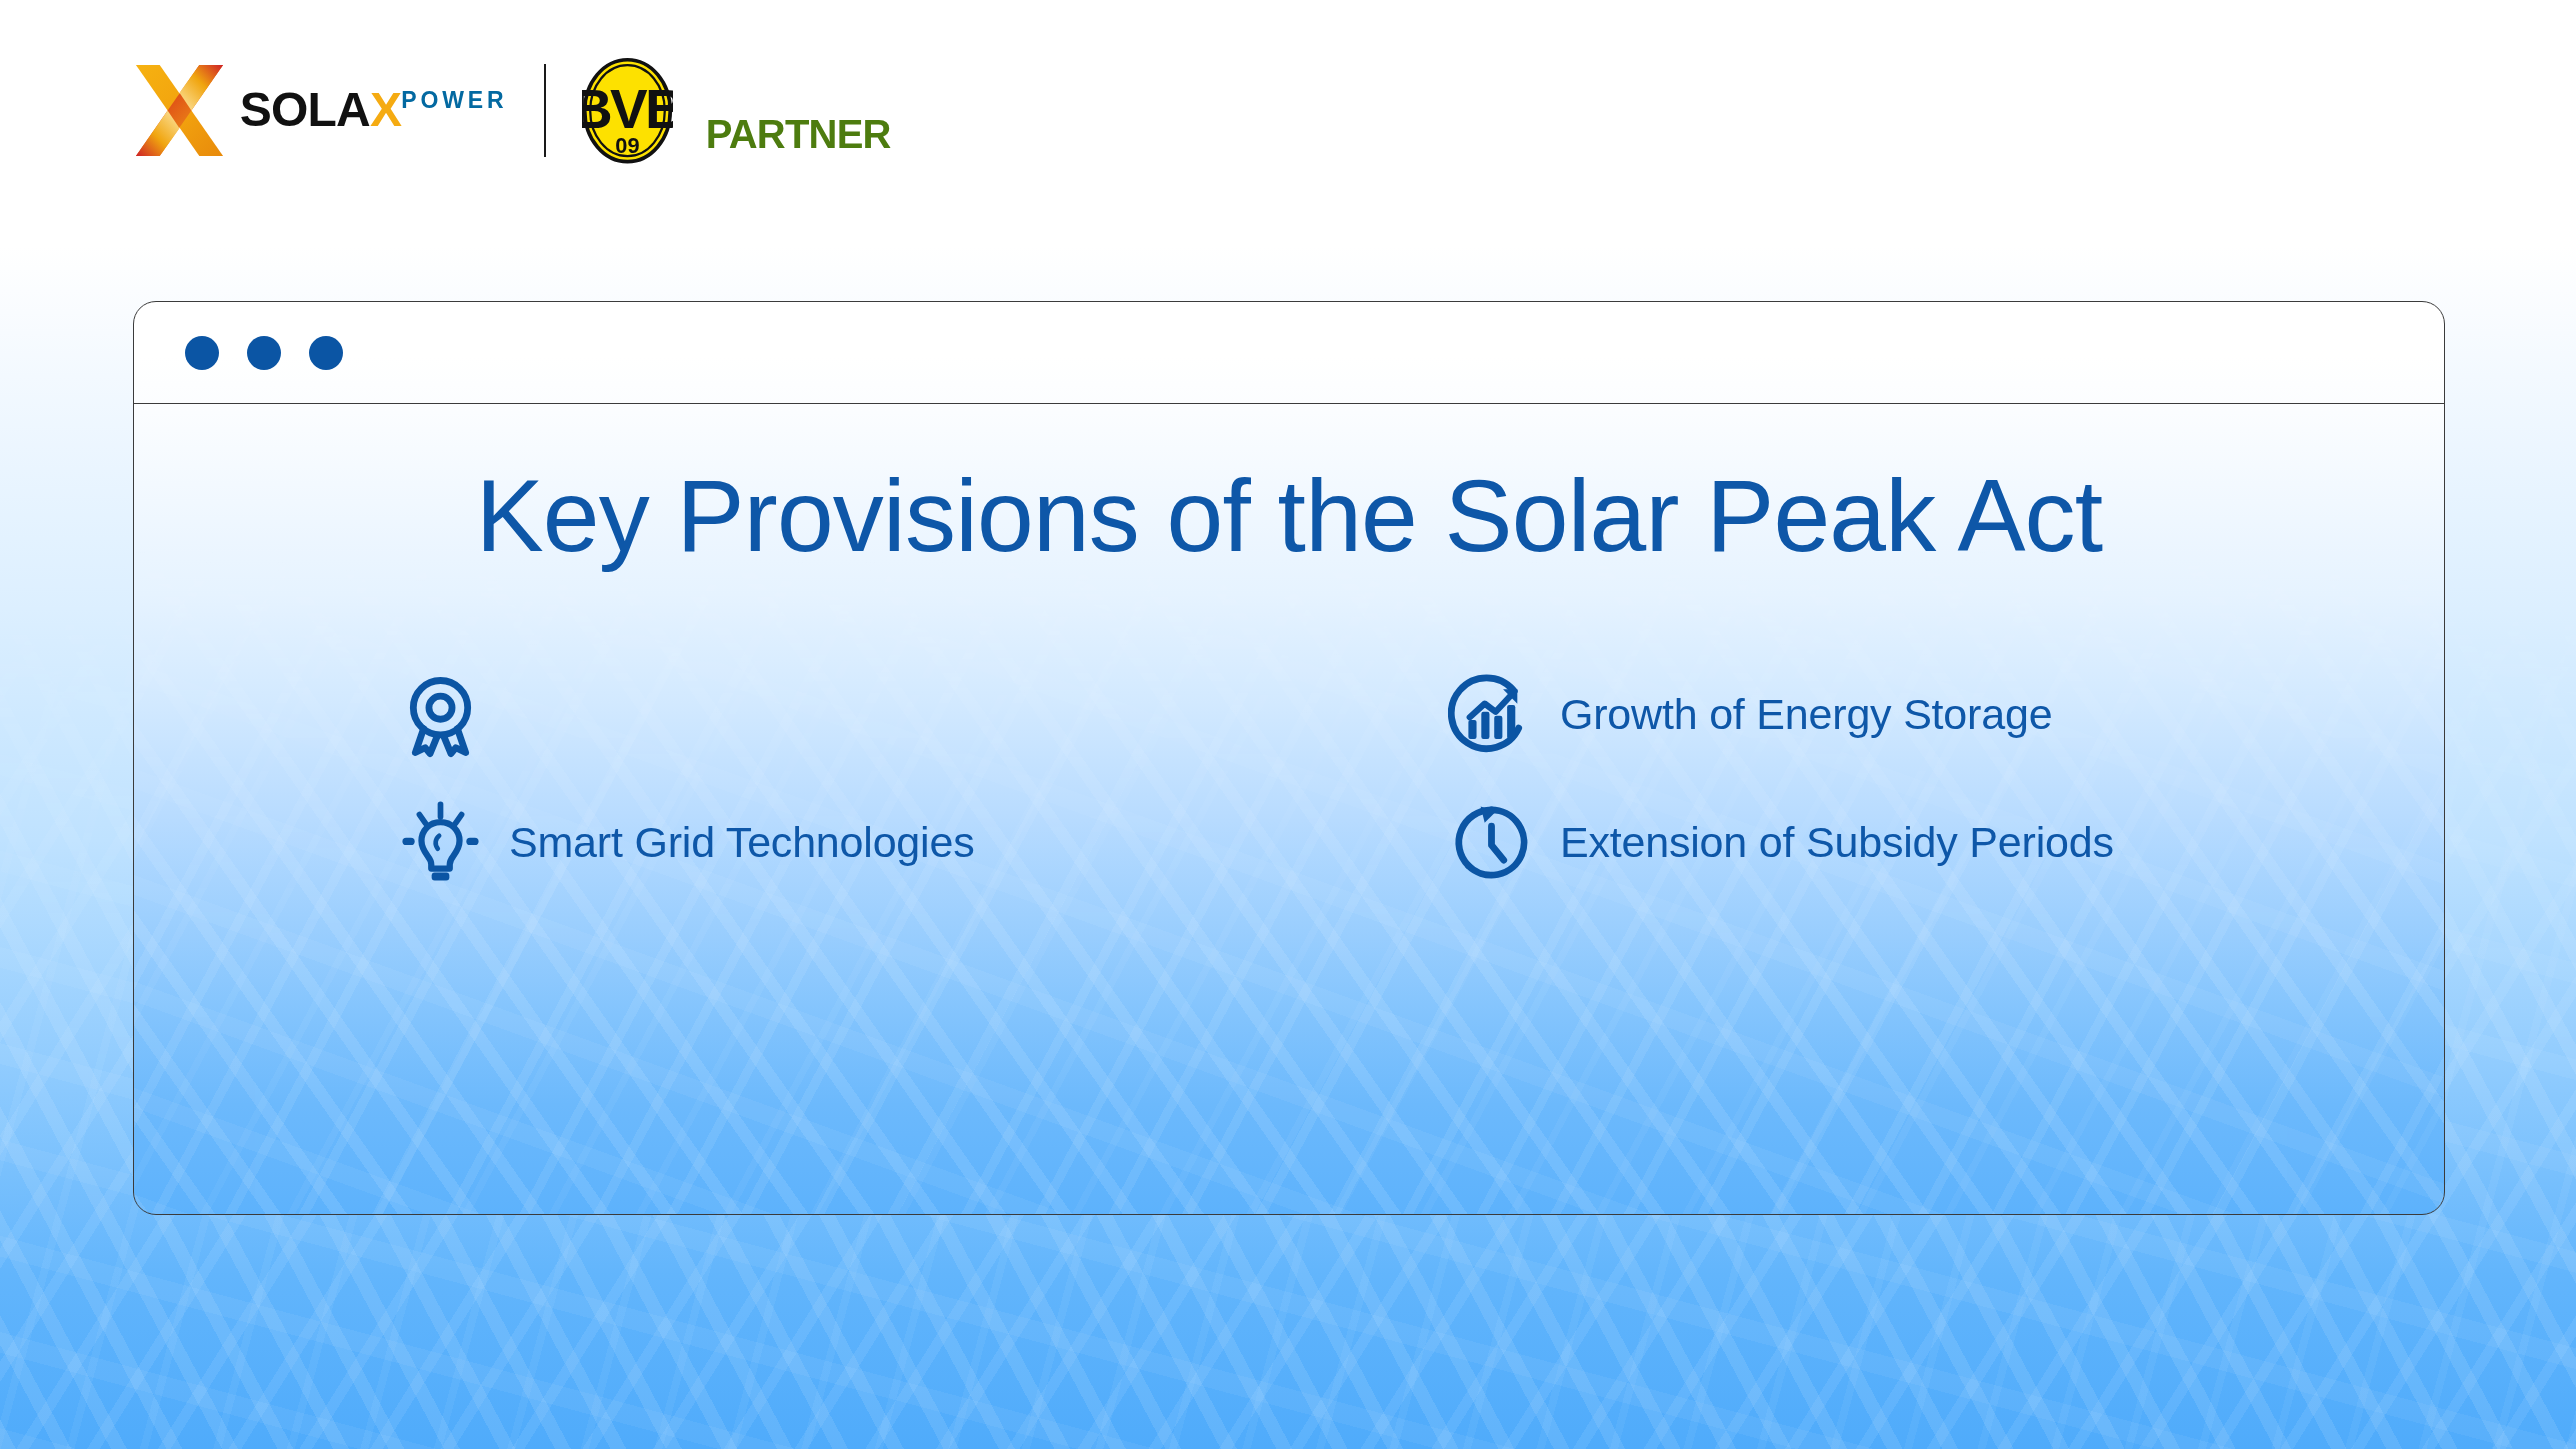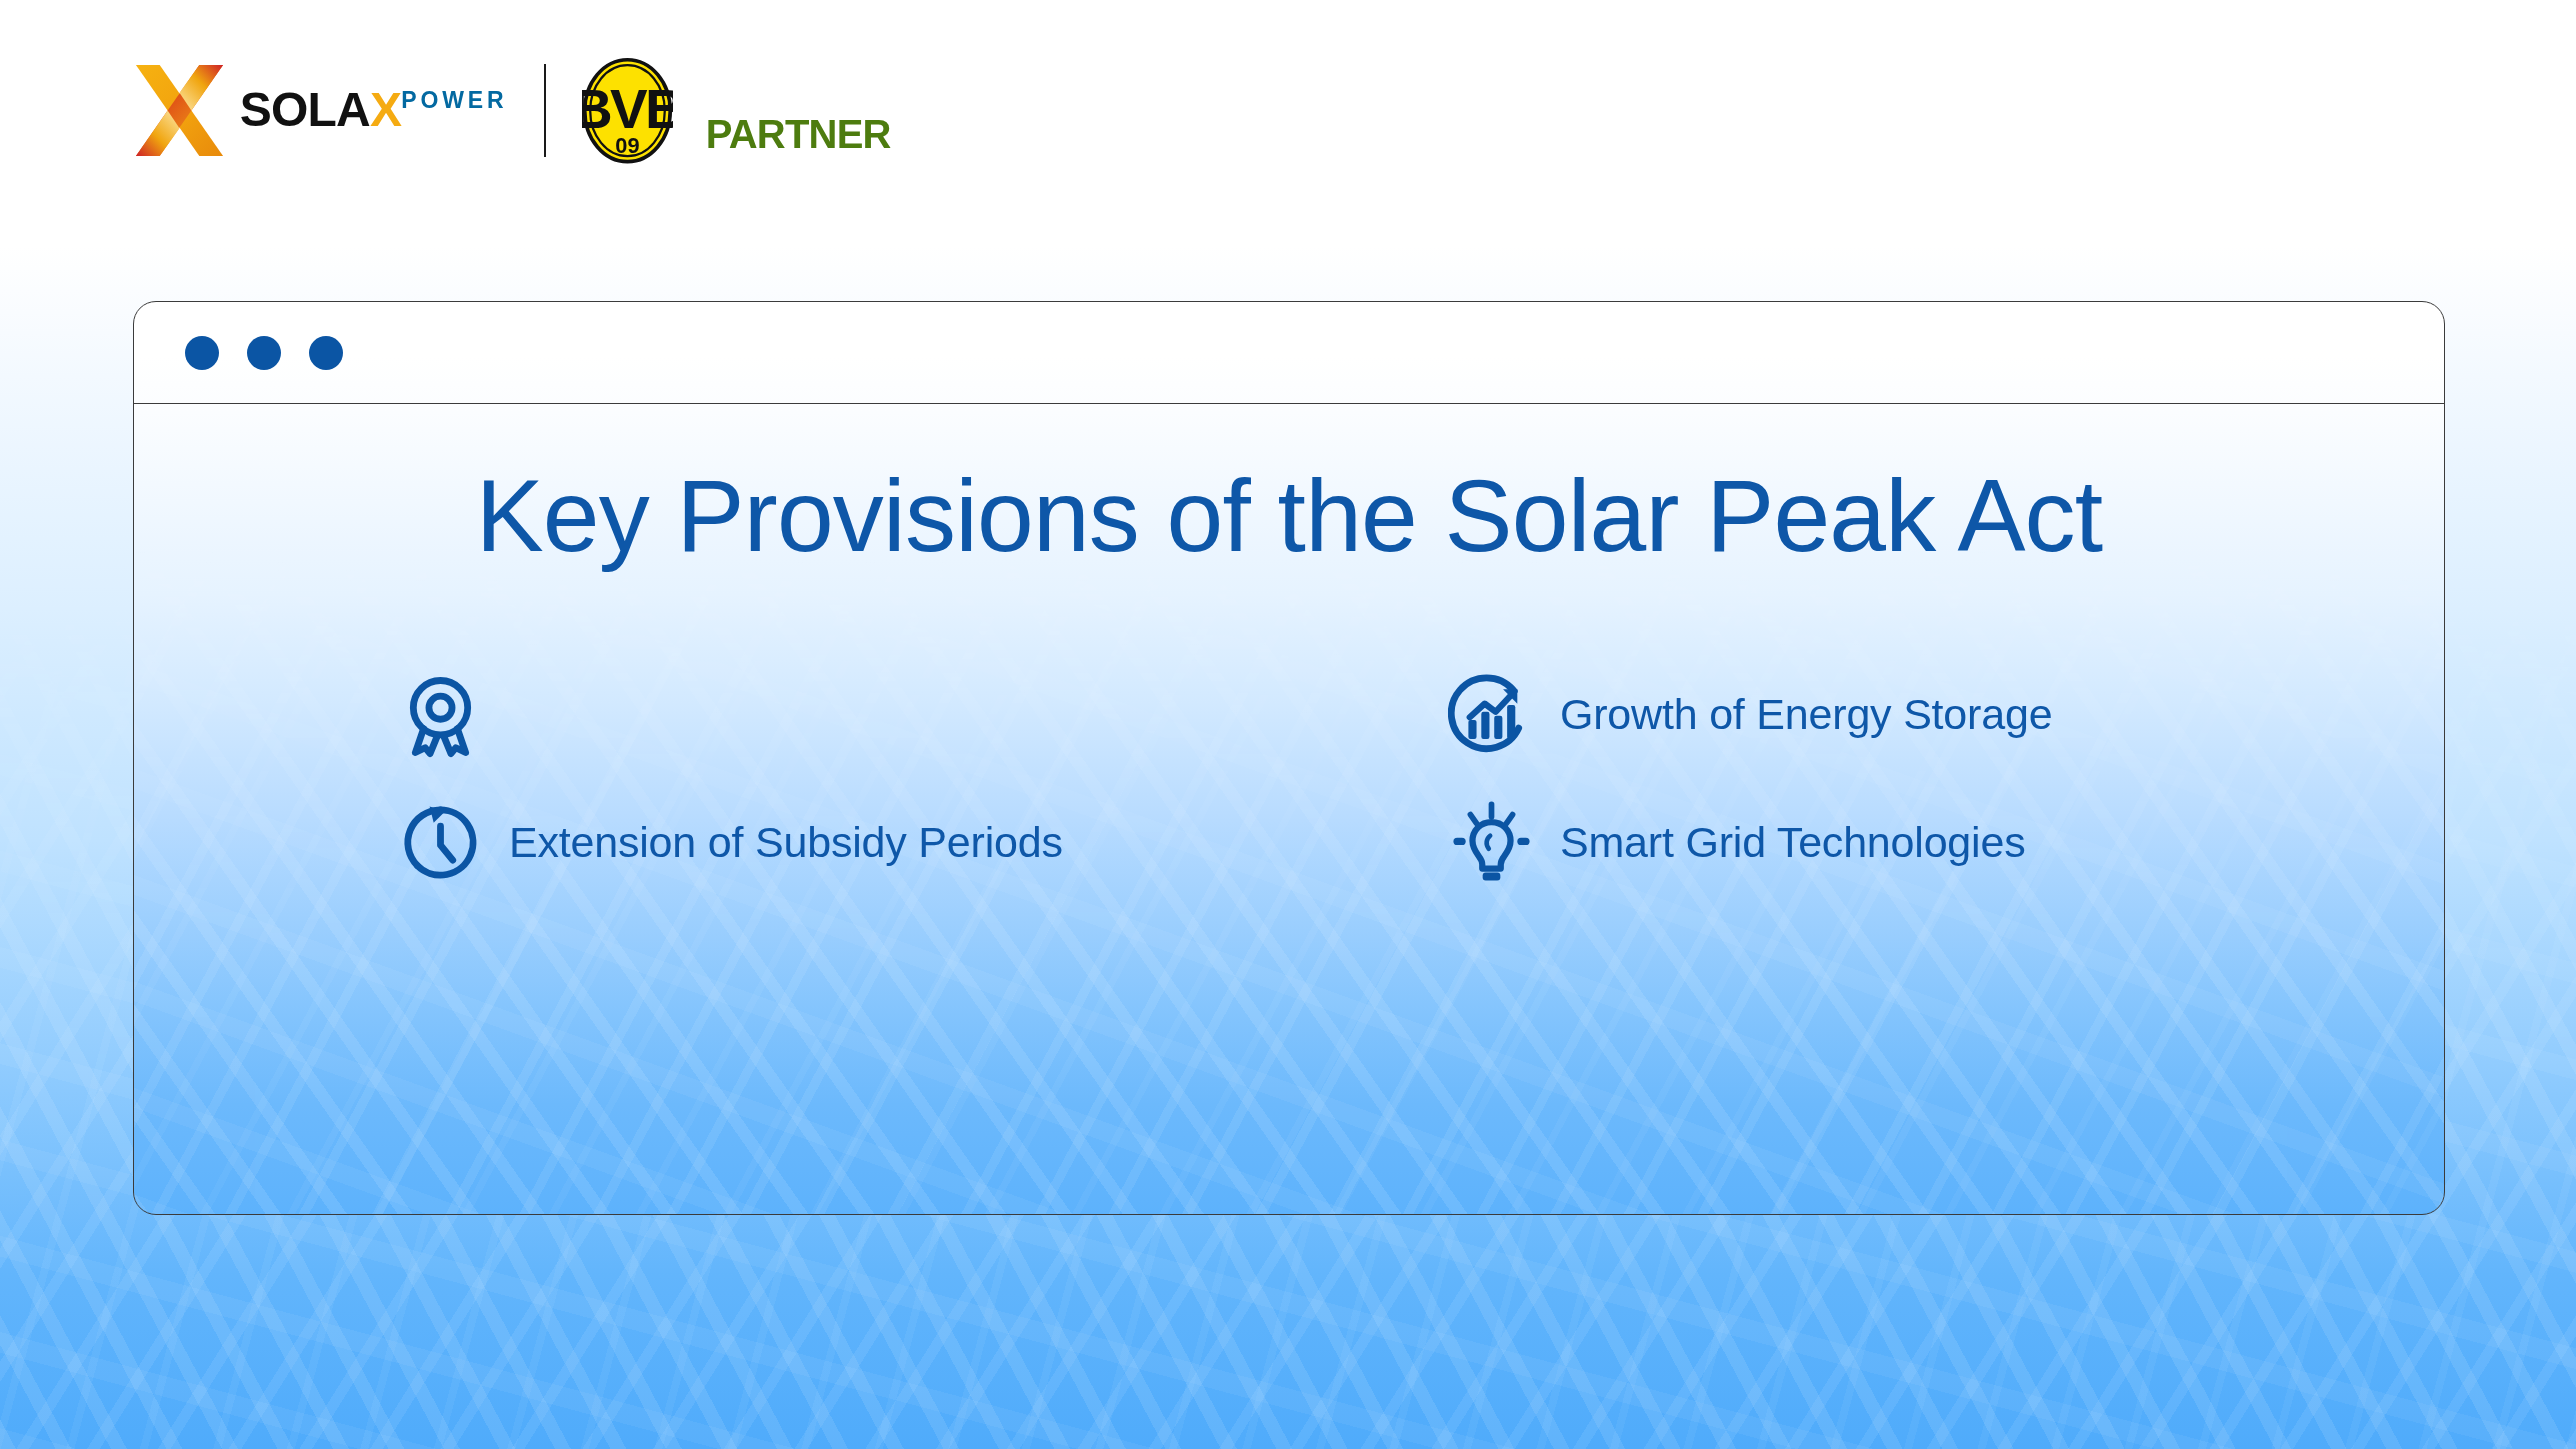--- a/index.html
+++ b/index.html
@@ -268,45 +268,45 @@
             <path d="M16 34 27 24 35 30 49 15" fill="none" stroke="#0B55A4" stroke-width="4.6" stroke-linecap="round" stroke-linejoin="round"></path>
             <path d="M40.5 13.5H51v10.5z" fill="#0B55A4"></path>
           </svg>
         </span>
         <span class="feature-label">Growth of Energy Storage</span>
       </div>
 
       <div class="feature span-row2">
         <span class="feature-icon">
           <svg viewBox="0 0 64 64" xmlns="http://www.w3.org/2000/svg">
-            <path d="M32 8a24 24 0 1 1-17 41" fill="none" stroke="#0B55A4" stroke-width="5" stroke-linecap="round"></path>
-            <path d="M15 49A24 24 0 0 1 32 8" fill="none" stroke="#0B55A4" stroke-width="5" stroke-linecap="round"></path>
-            <path d="M24 5.5 35.5 9 27 17.5z" fill="#0B55A4"></path>
-            <path d="M32 20v14l9 11" fill="none" stroke="#0B55A4" stroke-width="5" stroke-linecap="round" stroke-linejoin="round"></path>
-          </svg>
-        </span>
-        <span class="feature-label">Extension of Subsidy Periods</span>
-      </div>
-
-      <div class="feature span-row2">
-        <span class="feature-icon">
-          <svg viewBox="0 0 64 64" xmlns="http://www.w3.org/2000/svg">
             <g stroke="#0B55A4" stroke-width="4.2" stroke-linecap="round" fill="none">
               <path d="M32 4v9"></path>
               <path d="M16.5 11.5 21 18"></path>
               <path d="M47.5 11.5 43 18"></path>
             </g>
             <g fill="#0B55A4">
               <rect x="4" y="28.5" width="9" height="5.4" rx="2.7"></rect>
               <rect x="51" y="28.5" width="9" height="5.4" rx="2.7"></rect>
             </g>
             <path d="M32 17c-8.2 0-14 6.3-14 13.8 0 5 2.3 8.2 4.6 11.2 1.7 2.2 2.6 3.6 2.6 6.2v3h13.6v-3c0-2.6.9-4 2.6-6.2 2.3-3 4.6-6.2 4.6-11.2C46 23.3 40.2 17 32 17z" fill="none" stroke="#0B55A4" stroke-width="4.6" stroke-linejoin="round"></path>
             <rect x="25.5" y="54" width="13" height="6" rx="2.2" fill="#0B55A4"></rect>
             <path d="M31 27c-2.8 2.2-3.6 6.2-1 9.6" fill="none" stroke="#0B55A4" stroke-width="3.4" stroke-linecap="round"></path>
           </svg>
         </span>
         <span class="feature-label">Smart Grid Technologies</span>
       </div>
 
+      <div class="feature span-row2">
+        <span class="feature-icon">
+          <svg viewBox="0 0 64 64" xmlns="http://www.w3.org/2000/svg">
+            <path d="M32 8a24 24 0 1 1-17 41" fill="none" stroke="#0B55A4" stroke-width="5" stroke-linecap="round"></path>
+            <path d="M15 49A24 24 0 0 1 32 8" fill="none" stroke="#0B55A4" stroke-width="5" stroke-linecap="round"></path>
+            <path d="M24 5.5 35.5 9 27 17.5z" fill="#0B55A4"></path>
+            <path d="M32 20v14l9 11" fill="none" stroke="#0B55A4" stroke-width="5" stroke-linecap="round" stroke-linejoin="round"></path>
+          </svg>
+        </span>
+        <span class="feature-label">Extension of Subsidy Periods</span>
+      </div>
+
     </div>
   </div>
 </div>
 
 
 </body></html>

